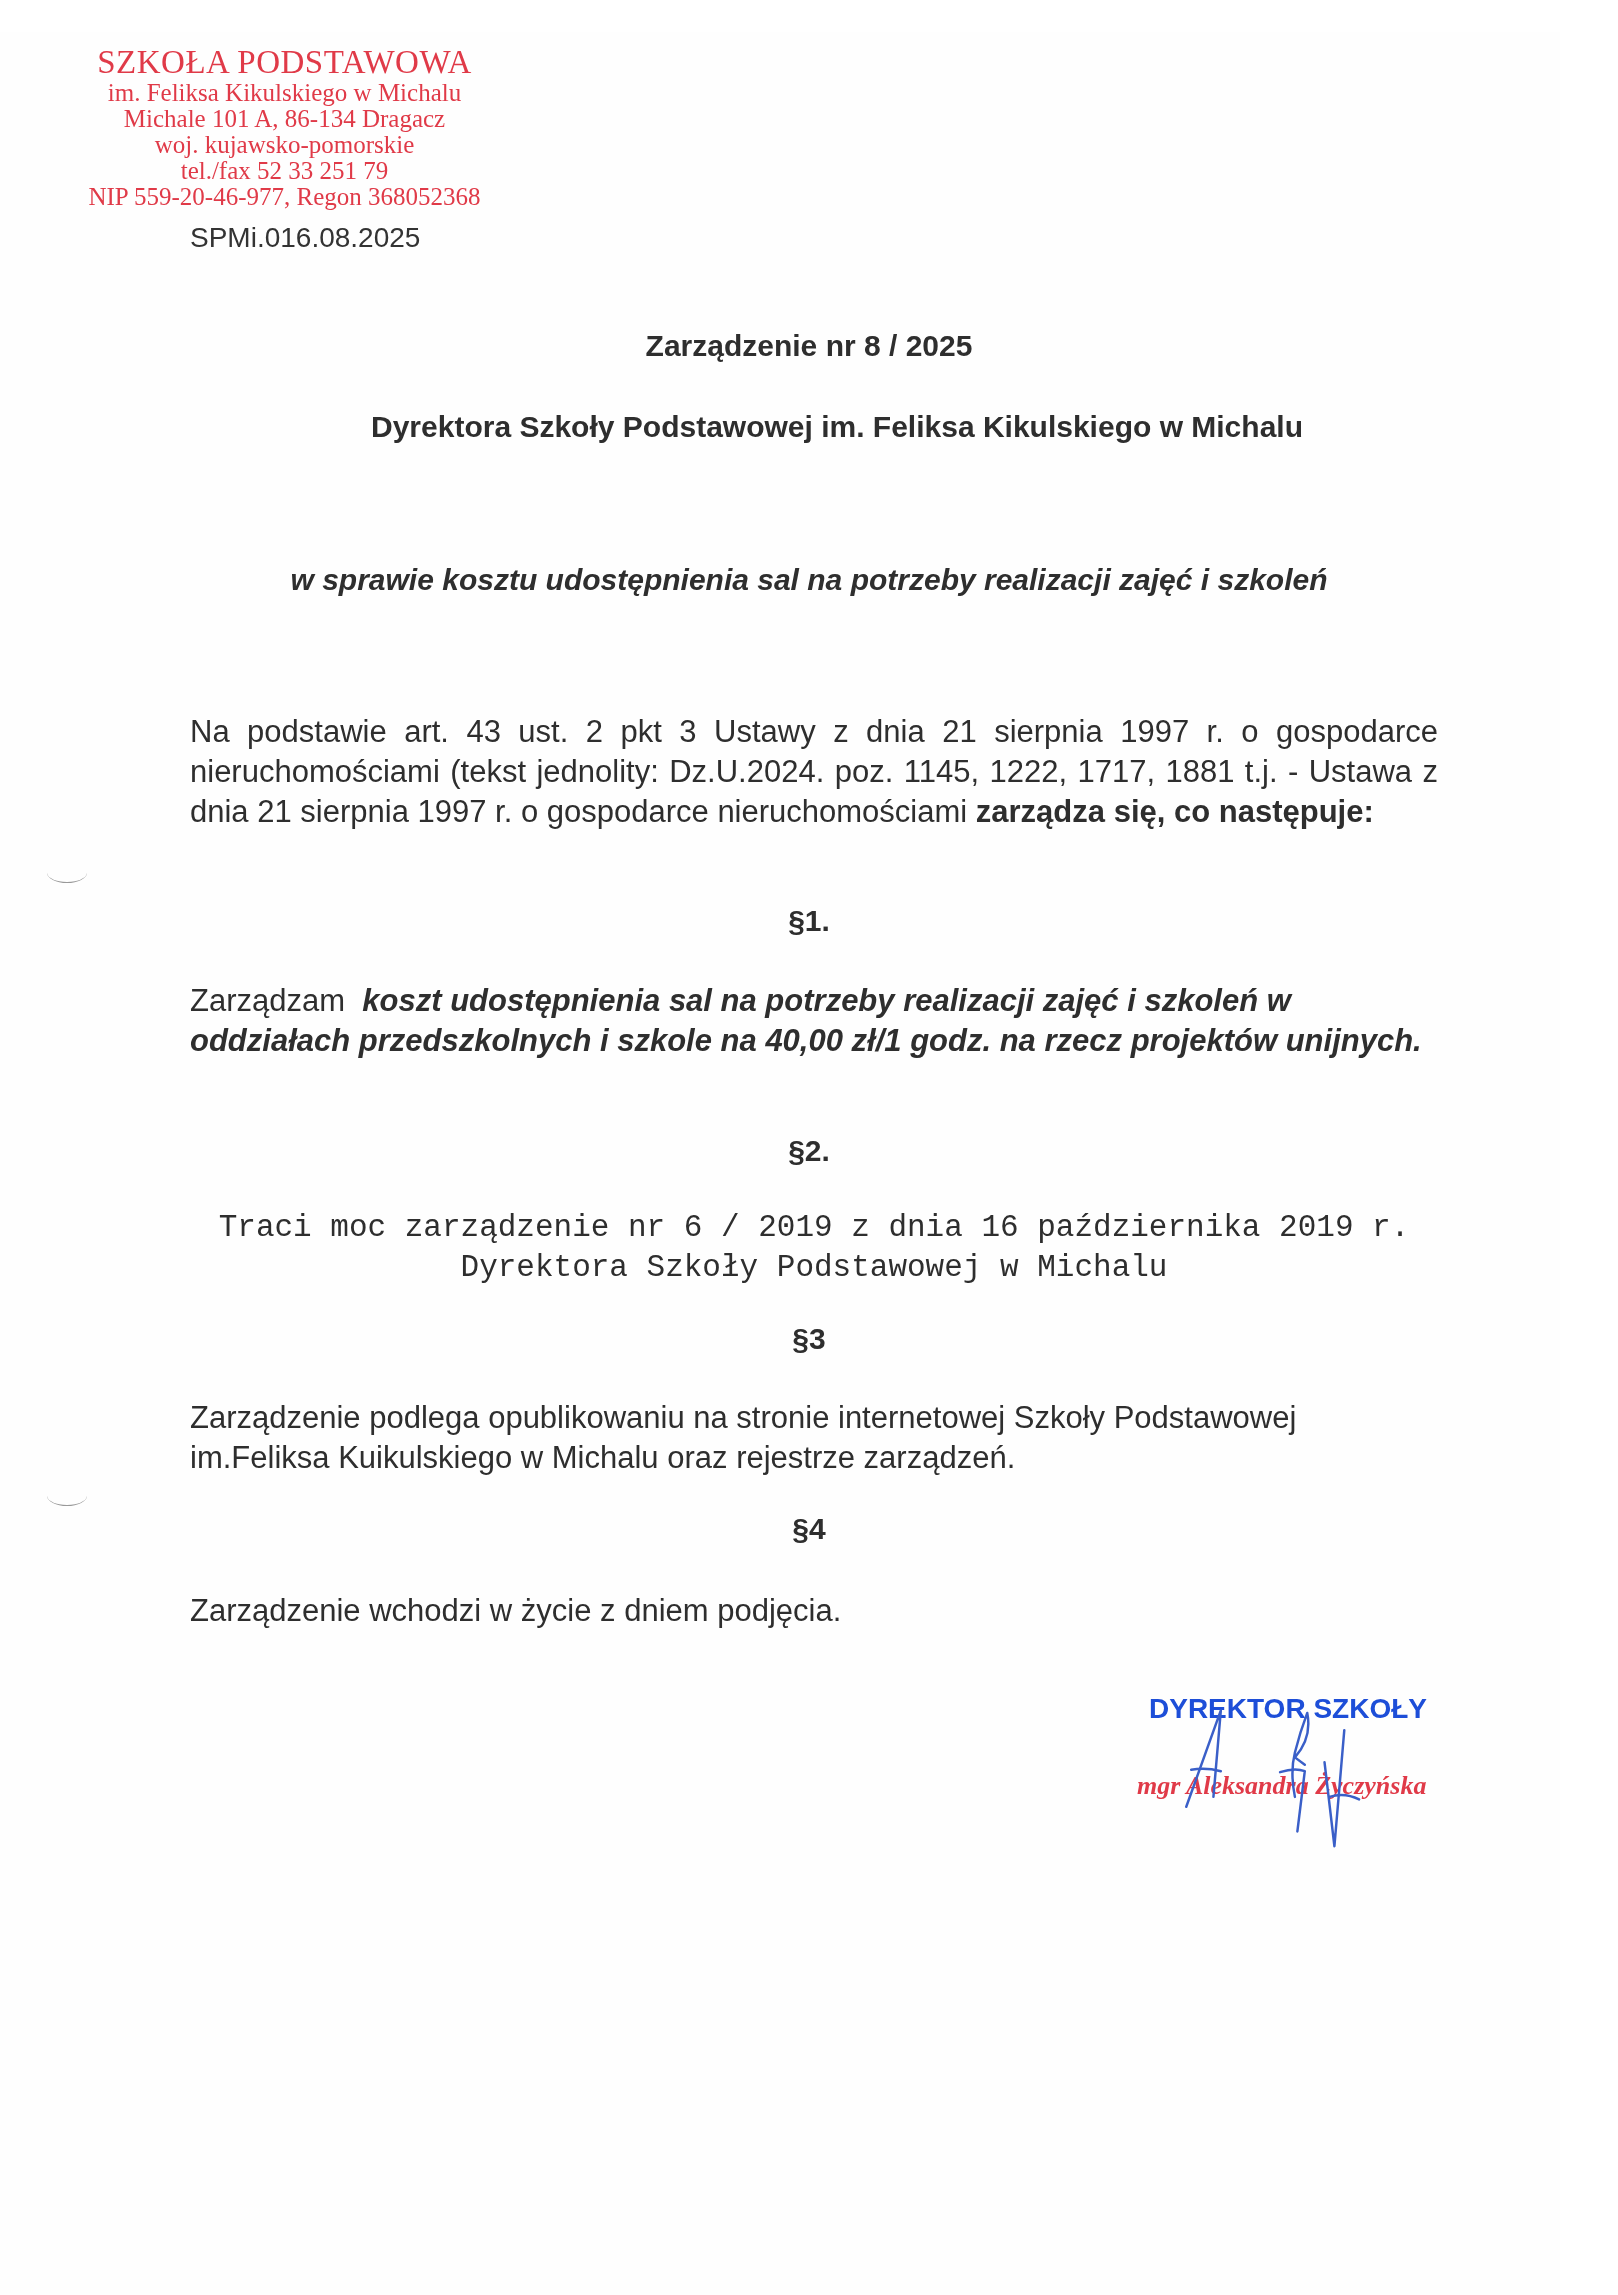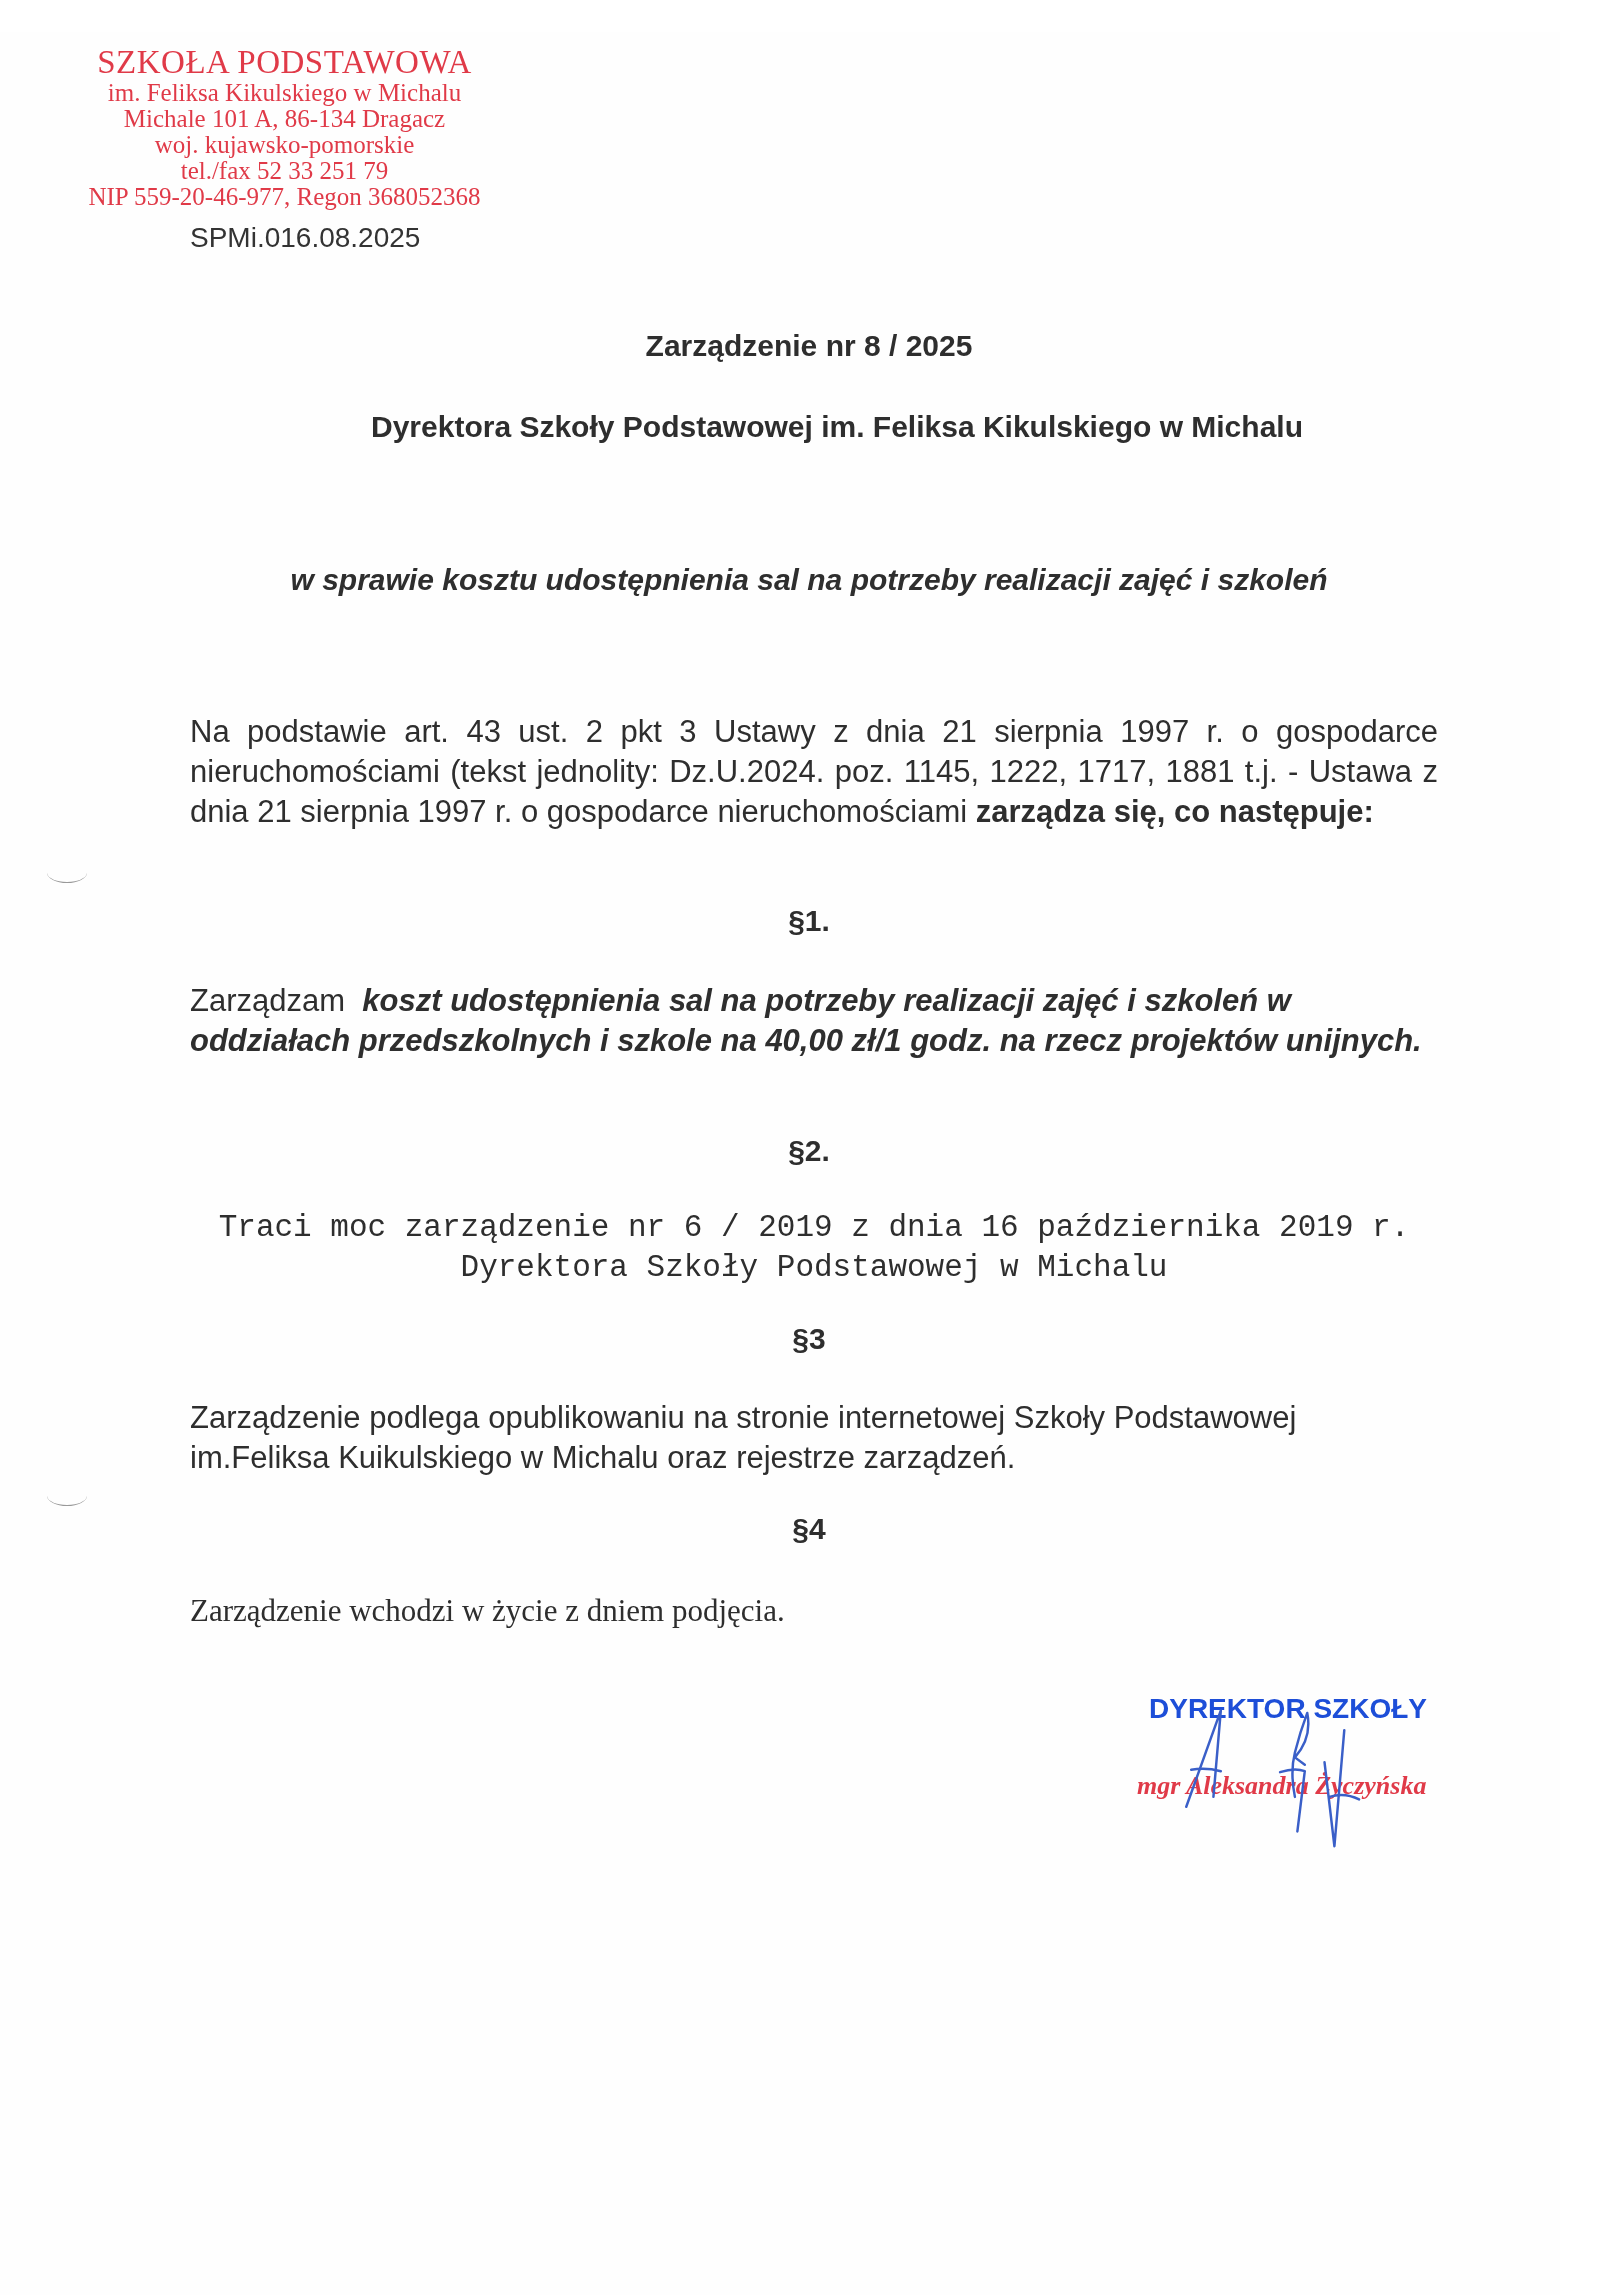--- a/index.html
+++ b/index.html
@@ -19,21 +19,21 @@
   .h-matter { top:531px; font-size:30px; font-weight:bold; font-style:italic; }
   .para { position:absolute; left:190px; width:1248px; font-size:31px; line-height:40px; }
   .p-basis { top:680px; text-align:justify; text-align-last:left; }
   .bold { font-weight:bold; }
   .bi { font-weight:bold; font-style:italic; }
   .sect { position:absolute; left:0; width:1618px; text-align:center; font-size:30px; font-weight:bold; }
   .s-1 { top:872px; } .s-2 { top:1102px; } .s-3 { top:1290px; } .s-4 { top:1480px; }
   .p1 { top:949px; }
   .p2 { top:1176px; left:190px; width:1248px; text-align:center;font-family:Liberation Mono, monospace; }
   .p3 { top:1366px; }
-  .p4 { top:1559px;font-family:Liberation Serif, serif; }
+  .p4 { top:1559px; }
   .sig { position:absolute; left:1127px; top:1651px; width:321px; height:208px; }
   .sig .dir { position:absolute; left:22px; top:10px; font-family:"Liberation Sans","DejaVu Sans",sans-serif;
               font-size:28px; color:#1d4ed8; white-space:nowrap;font-weight:bold; }
   .sig .name { position:absolute; left:10px; top:88px; font-family:"Liberation Serif","DejaVu Serif",serif;
                font-size:26px; font-weight:bold; font-style:italic; color:#e03a48; white-space:nowrap; }
   .sig svg { position:absolute; left:0; top:0; }
   .margin-mark { position:absolute; width:40px; height:20px; border-bottom:1.5px solid #999; border-radius:0 0 50% 50%; }
 </style>
 </head>
 <body>

